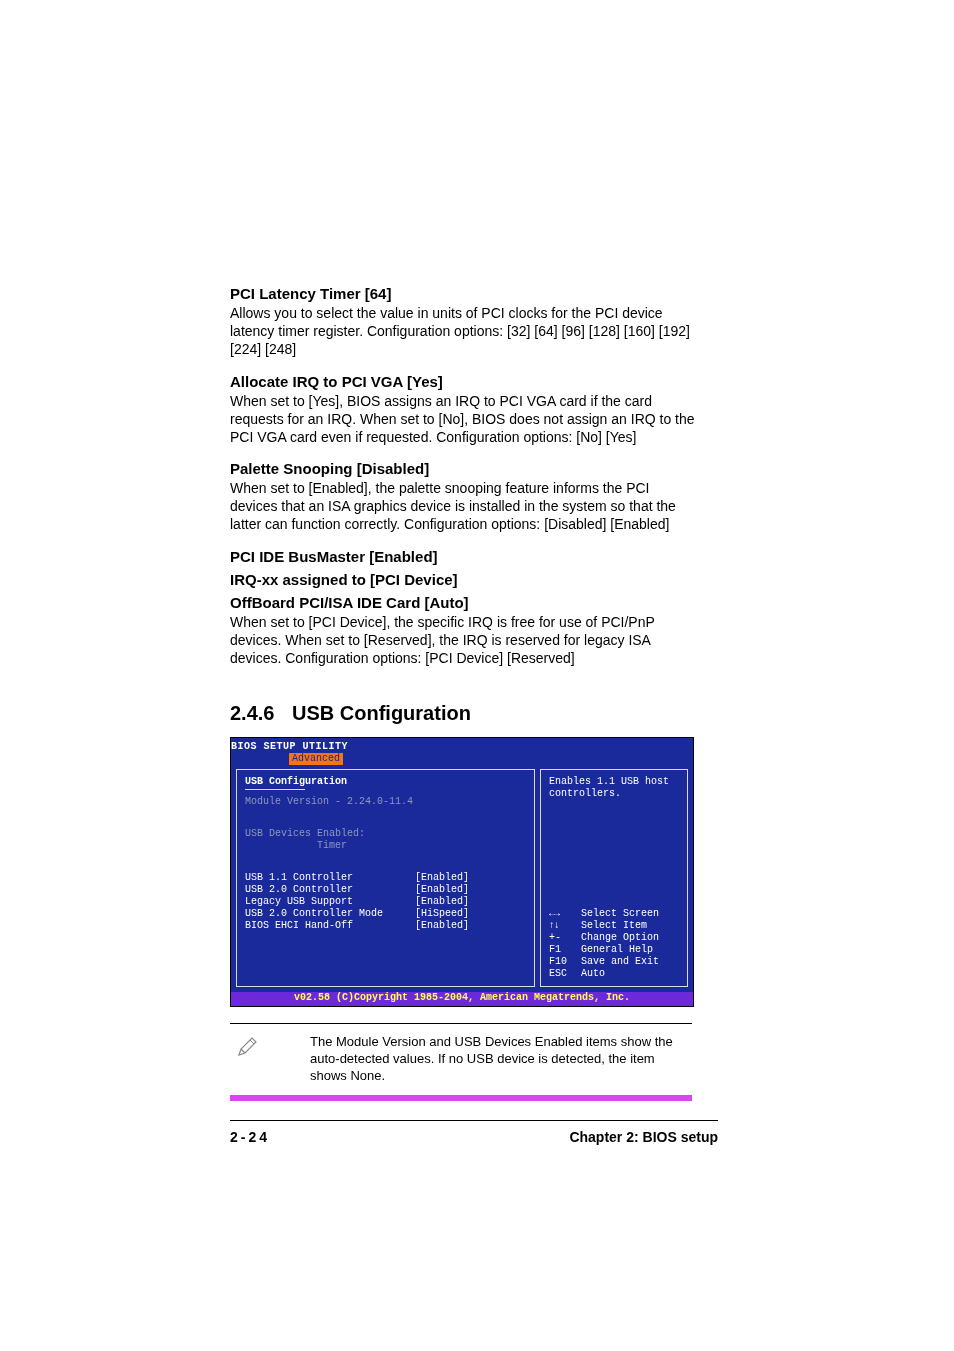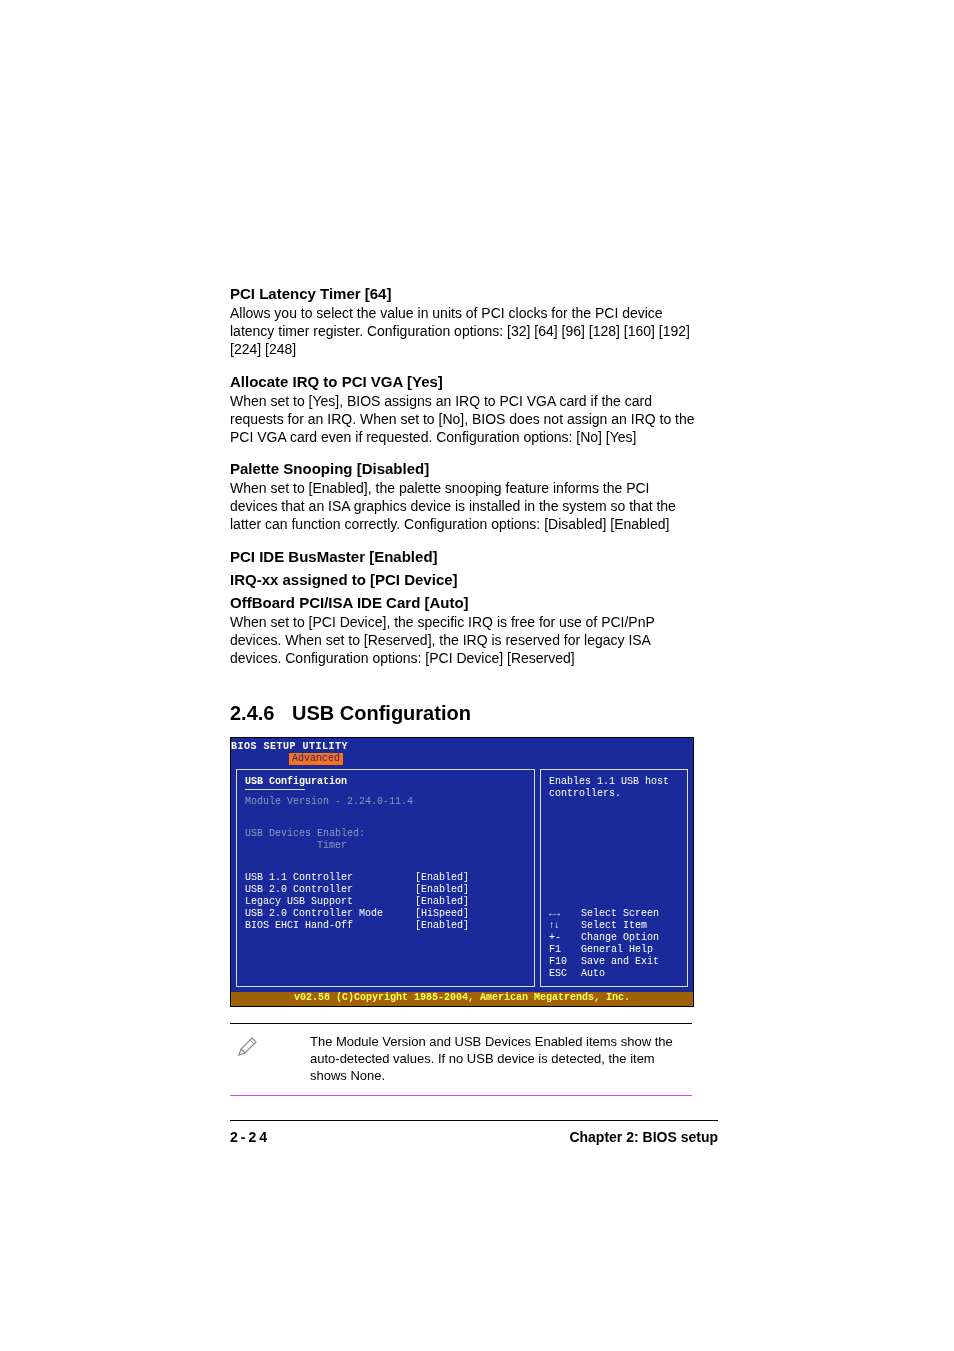--- a/index.html
+++ b/index.html
@@ -123,31 +123,31 @@
   .bios .nav-row {
     display: flex;
   }
   .bios .nav-key {
     width: 32px;
   }
   .bios .arrow-lr, .bios .arrow-ud {
     letter-spacing: -1px;
   }
   .bios .footer {
-    background: #a16207;
+    background: #6d28d9;
     color: #ffff55;
     text-align: center;
     font-weight: bold;
     padding: 0 0 2px 0;
   }
   
   .note-block {
     display: flex;
     border-top: 1px solid #000;
-    border-bottom: 1px solid #d946ef;
+    border-bottom: 6px solid #d946ef;
     margin-top: 16px;
     padding: 10px 0;
     width: 462px;
     align-items: flex-start;
   }
   .note-icon {
     width: 74px;
     flex-shrink: 0;
     text-align: left;
     padding-left: 6px;

